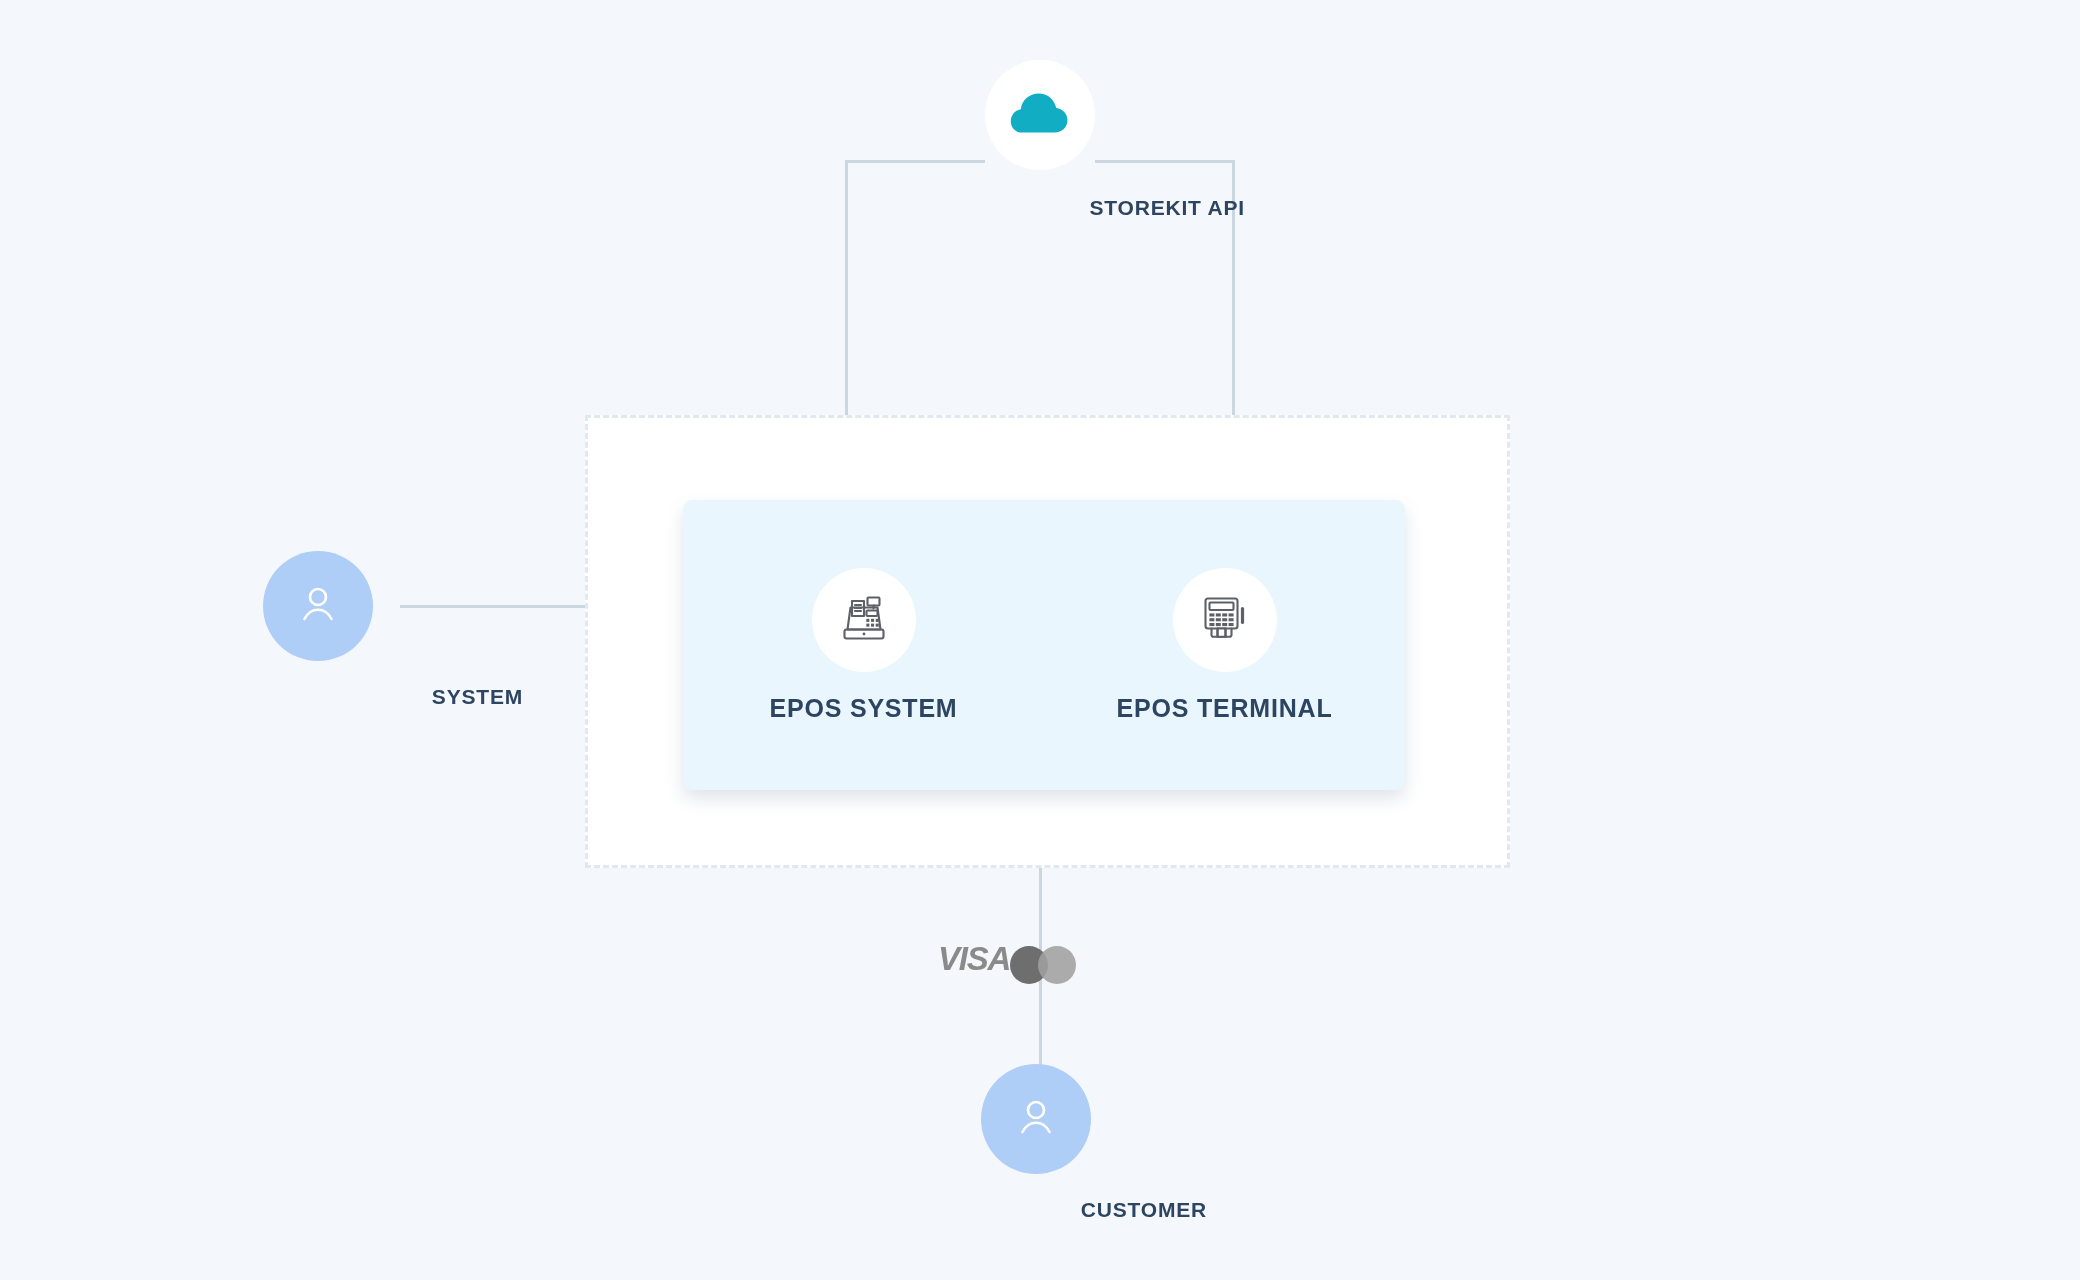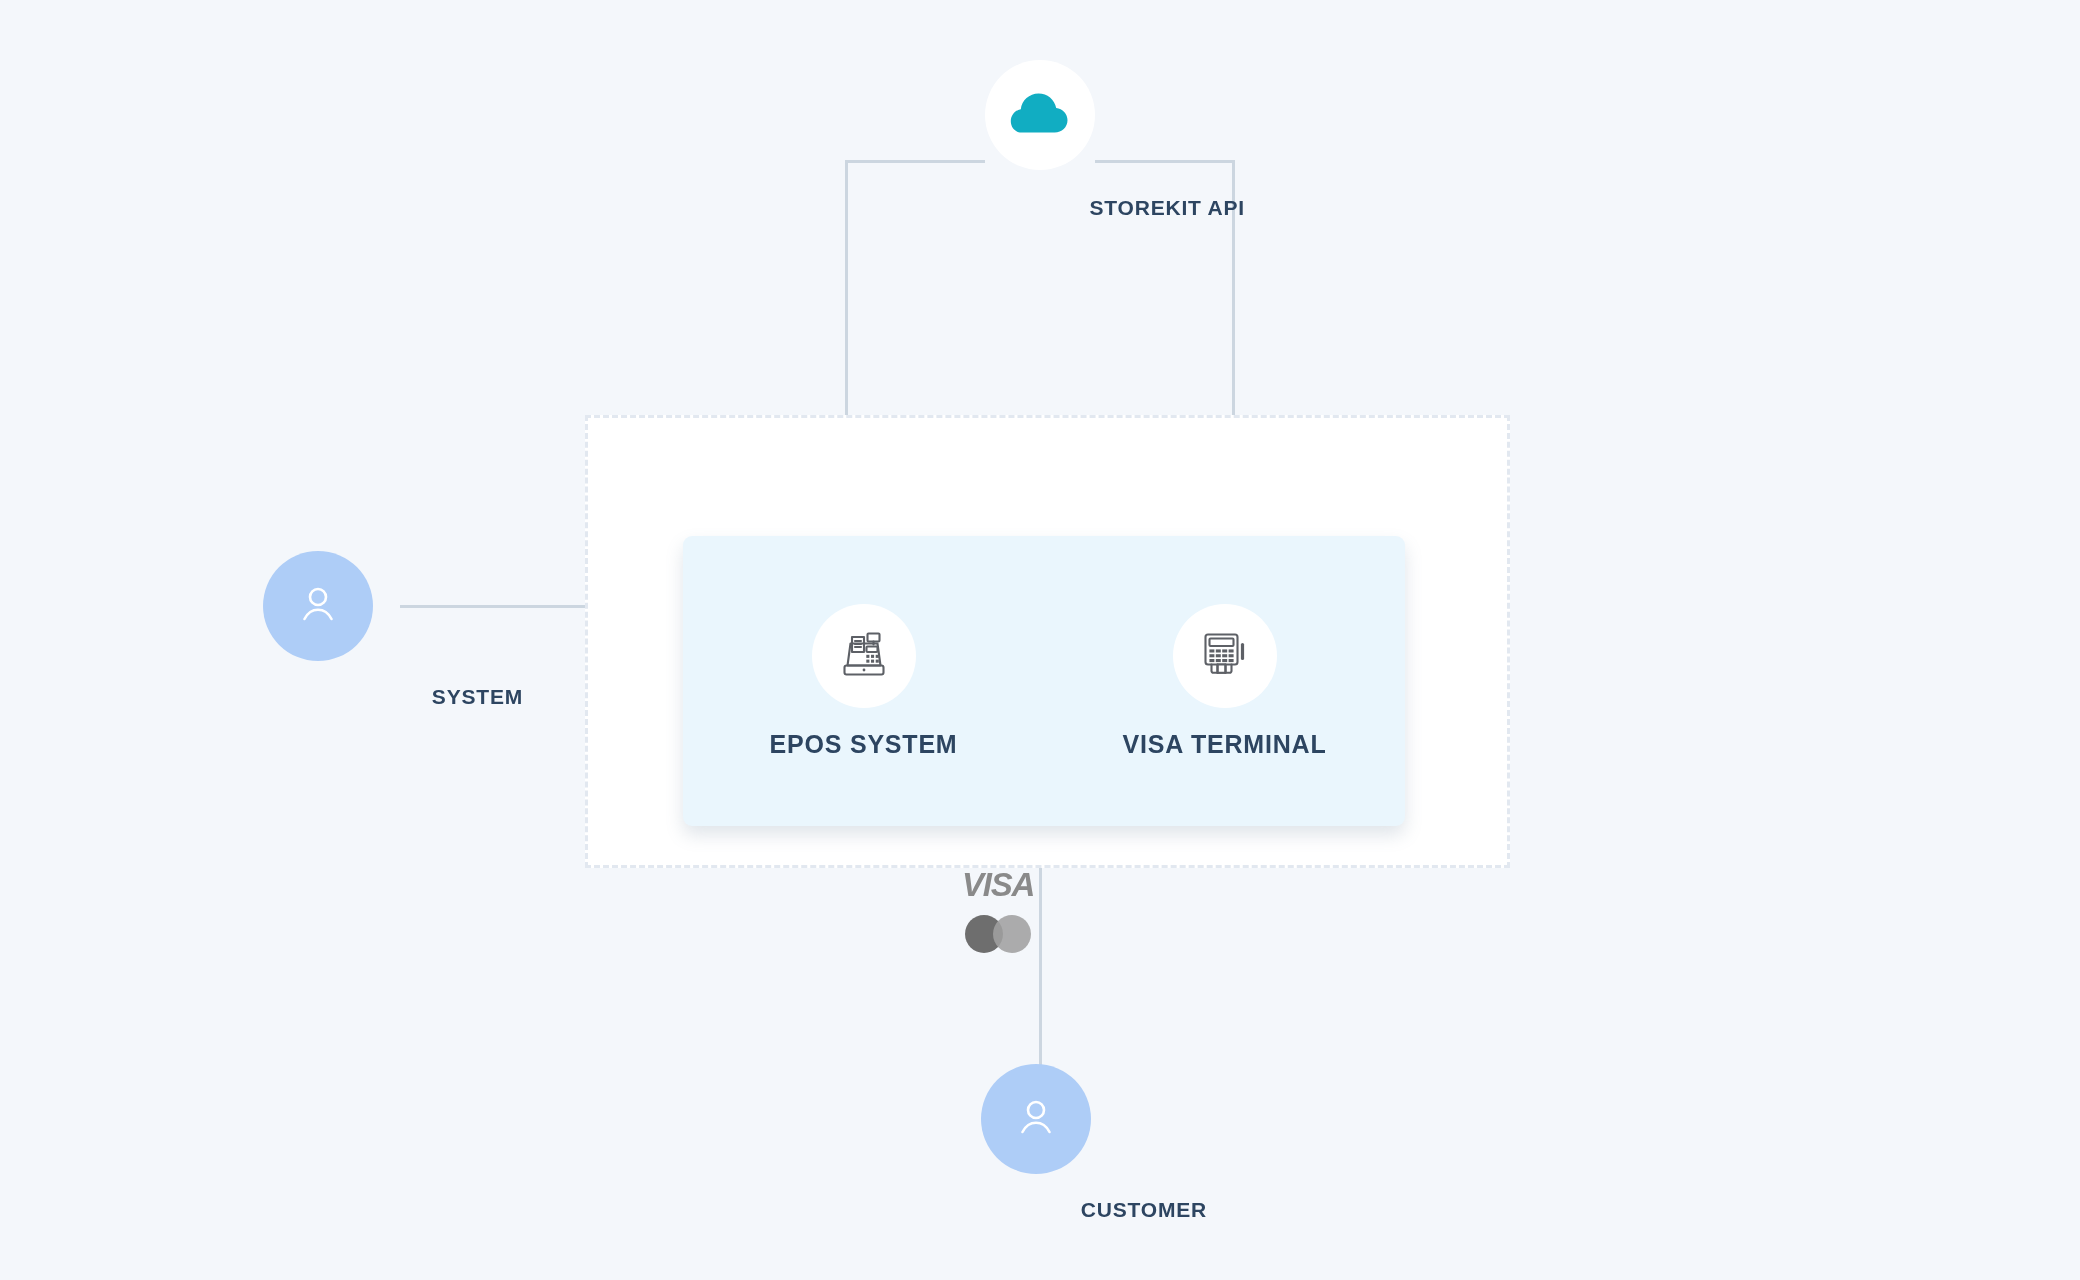--- a/index.html
+++ b/index.html
@@ -59,21 +59,20 @@
     top: 500px;
     width: 722px;
     height: 290px;
     background: #eaf6fd;
     border-radius: 9px;
     box-shadow: 0 9px 18px rgba(100, 125, 150, 0.20);
     display: flex;
     align-items: center;
     justify-content: space-around;
     box-sizing: border-box;
-    margin-top: 36px;
   }
 
   .device {
     display: flex;
     flex-direction: column;
     align-items: center;
     width: 290px;
   }
   .device-icon-circle {
     width: 104px;
@@ -134,24 +133,24 @@
   #customer-label {
     left: 797px;
     top: 1198px;
     width: 410px;
   }
 
   
   #payment-logos {
     position: absolute;
     left: 938px;
-    top: 868px;
+    top: 932px;
     width: 120px;
     display: flex;
-    flex-direction: column;
+    flex-direction: row;
     align-items: center;
     text-align: center;
   }
   #visa-logo {
     font-family: "Liberation Sans", sans-serif;
     font-size: 33px;
     font-weight: 700;
     font-style: italic;
     color: #8a8a8a;
     letter-spacing: -1.2px;
@@ -254,21 +253,21 @@
             <rect x="32.6" y="34.0" width="5" height="3.1" fill="#5d6066" stroke="none"></rect>
 
             <path d="M46.5 19.5v14" stroke-width="3.2"></path>
 
             <path d="M15.5 39.5v6.5a1.8 1.8 0 0 0 1.8 1.8h16.4a1.8 1.8 0 0 0 1.8-1.8v-6.5"></path>
             <rect x="21.5" y="39.5" width="8" height="8.3" fill="#ffffff"></rect>
             <path d="M21.5 39.5v8.3M29.5 39.5v8.3"></path>
           </svg>
         </span>
       </div>
-      <div class="device-name">VISA TERMINAL</div>
+      <div class="device-name">EPOS TERMINAL</div>
     </div>
 
   </div>
 
   <div class="avatar" id="cashier-avatar">
     <span>
       <svg width="52" height="52" viewBox="0 0 52 52" aria-hidden="true" fill="none" stroke="#ffffff" stroke-width="2.6" stroke-linecap="round">
         <circle cx="26" cy="19" r="8"></circle>
         <path d="M12.5 41c3.1-6 8-9.2 13.5-9.2S36.4 35 39.5 41"></path>
       </svg>

